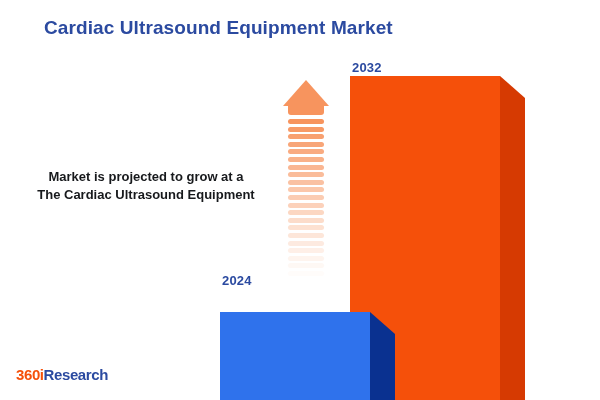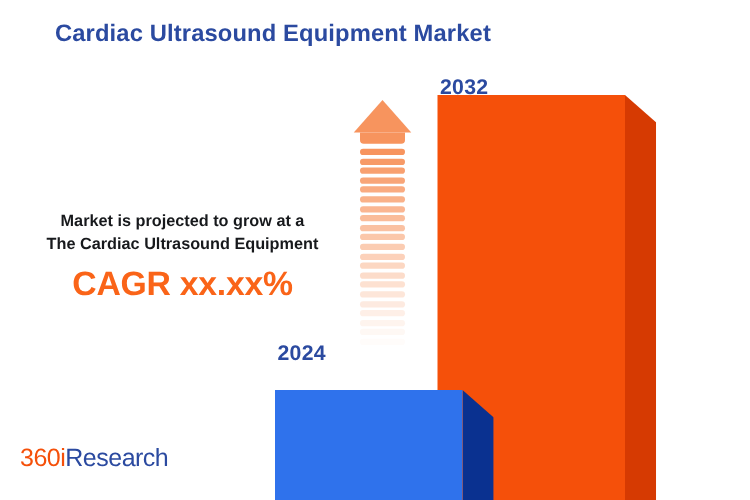--- a/index.html
+++ b/index.html
@@ -28,21 +28,21 @@
     font-weight: bold;
     color: #2b4aa0;
     letter-spacing: 0.1px;
     white-space: nowrap;
     margin-left: 44px;
   }
 
   
   .year-label {
     position: absolute;
-    font-size: 17px;
+    font-size: 13px;
     font-weight: bold;
     color: #2b4aa0;
     letter-spacing: 0.2px;
   }
   .year-2032 { left: 352px; top: 60px; }
   .year-2024 { left: 222px; top: 273px; }
 
   
   .bar3d {
     position: absolute;
@@ -172,23 +172,23 @@
     font-size: 27px;
     font-weight: bold;
     color: #fa6418;
     letter-spacing: -0.2px;
   }
 
   
   #brand-logo {
     position: absolute;
     left: 16px;
-    top: 356px;
-    font-size: 20px;
-    font-weight: normal;
+    top: 366px;
+    font-size: 15px;
+    font-weight: bold;
     letter-spacing: -0.4px;
   }
   #brand-logo .logo-360i { color: #f5500a; }
   #brand-logo .logo-research { color: #2b4aa0; }
 </style>
 </head>
 <body>
 
 <div id="infographic">
 
@@ -235,20 +235,19 @@
 
   <div class="bar3d" id="bar-2024">
     <div class="front"></div>
     <div class="side"></div>
   </div>
   <div class="bar-value" id="value-2024">USD xx.xx thousand</div>
 
   <div id="cagr-block">
     <div class="lead">Market is projected to grow at a</div>
     <div class="lead">The Cardiac Ultrasound Equipment</div>
-    <div class="cagr-value">CAGR xx.xx%</div>
   </div>
 
   <div id="brand-logo">
     <span class="logo-360i">360i</span><span class="logo-research">Research</span>
   </div>
 
 </div>
 
 </body></html>

